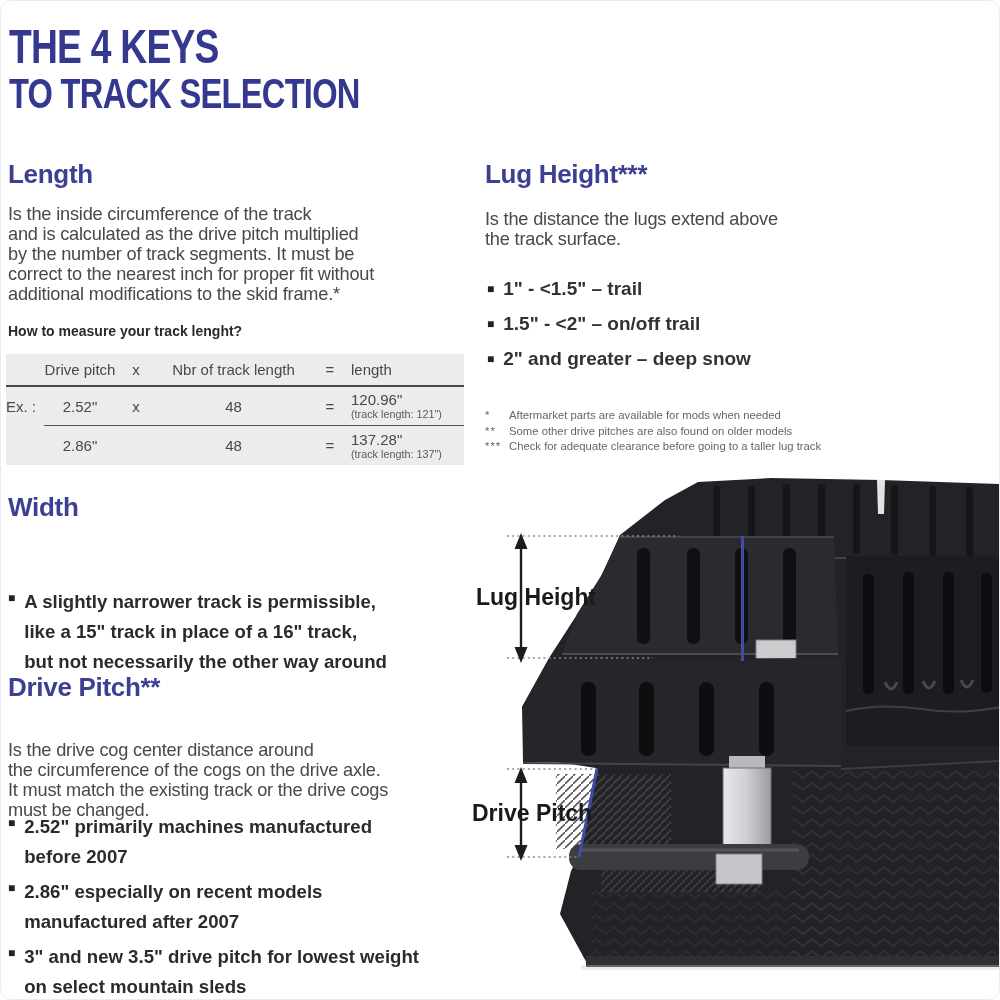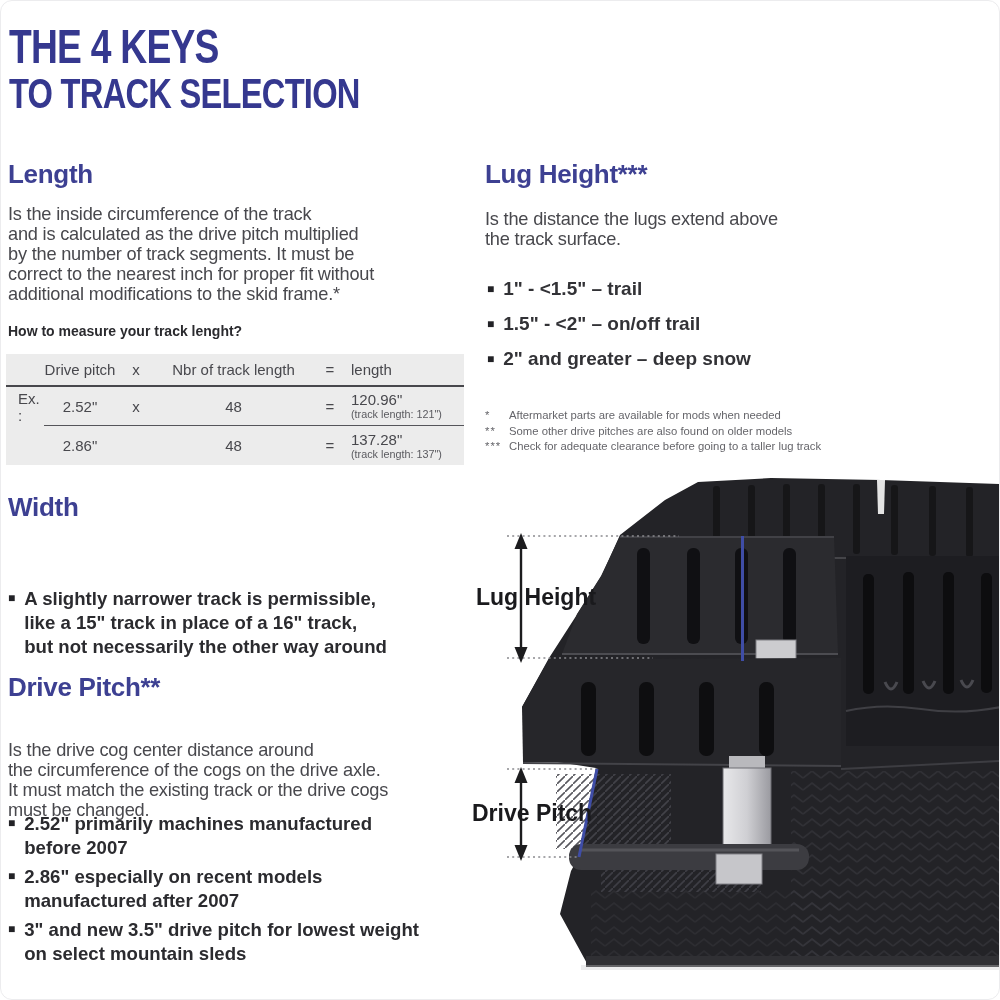--- a/index.html
+++ b/index.html
@@ -21,33 +21,33 @@
   .body-text { position:absolute; font-size:18.2px; line-height:20px; color:#48484d; white-space:pre-line; letter-spacing:-0.2px; }
   .bold-q { position:absolute; font-size:14px; font-weight:bold; color:#2a2a2e; }
 
   .bullet-list { position:absolute; list-style:none; }
   .bullet-item { display:flex; align-items:flex-start; }
   .bullet-mark { font-size:12px; line-height:22px; margin-right:9px; color:#222226; flex:0 0 auto; }
   .bullet-text { white-space:pre-line; }
 
   .lug-bullets .bullet-item { margin-bottom:13px; }
   .lug-bullets .bullet-text { font-size:19px; font-weight:bold; color:#323236; line-height:22px; }
-  .dark-bullets .bullet-text { font-size:18.6px; font-weight:bold; color:#2b2b2f; line-height:24px; }
+  .dark-bullets .bullet-text { font-size:18.6px; font-weight:bold; color:#2b2b2f; line-height:30px; }
   .dark-bullets .bullet-item { margin-bottom:5px; }
 
   
   .calc-table { position:absolute; left:5px; top:353px; width:458px; background:#ececec; font-size:15px; color:#48484d; }
   .t-row { display:grid; grid-template-columns:38px 72px 40px 155px 38px auto; align-items:center; }
   .t-head { height:33px; }
   .t-head > div { height:100%; display:flex; align-items:center; border-bottom:2px solid #47474c; }
   .t-body-row { height:39px; }
   .t-body-row > div { height:100%; display:flex; align-items:center; }
   .r1 > div.lined { border-bottom:1.5px solid #55555a; }
   .cell-c { justify-content:center; text-align:center; }
-  .cell-l { justify-content:flex-start; padding-left:12px; }
+  .cell-l { justify-content:flex-start; padding-left:0; }
   .result-cell { flex-direction:column; align-items:flex-start !important; justify-content:center; padding-left:2px; }
   .result-big { font-size:15px; line-height:16px; color:#48484d; }
   .result-note { font-size:10.8px; line-height:12px; color:#5a5a5f; }
 
   
   .footnotes { position:absolute; left:484px; top:407px; font-size:11.3px; color:#65656a; line-height:15.5px; }
   .fn-row { display:grid; grid-template-columns:24px auto; }
   .fn-mark { letter-spacing:1px; }
 
   

